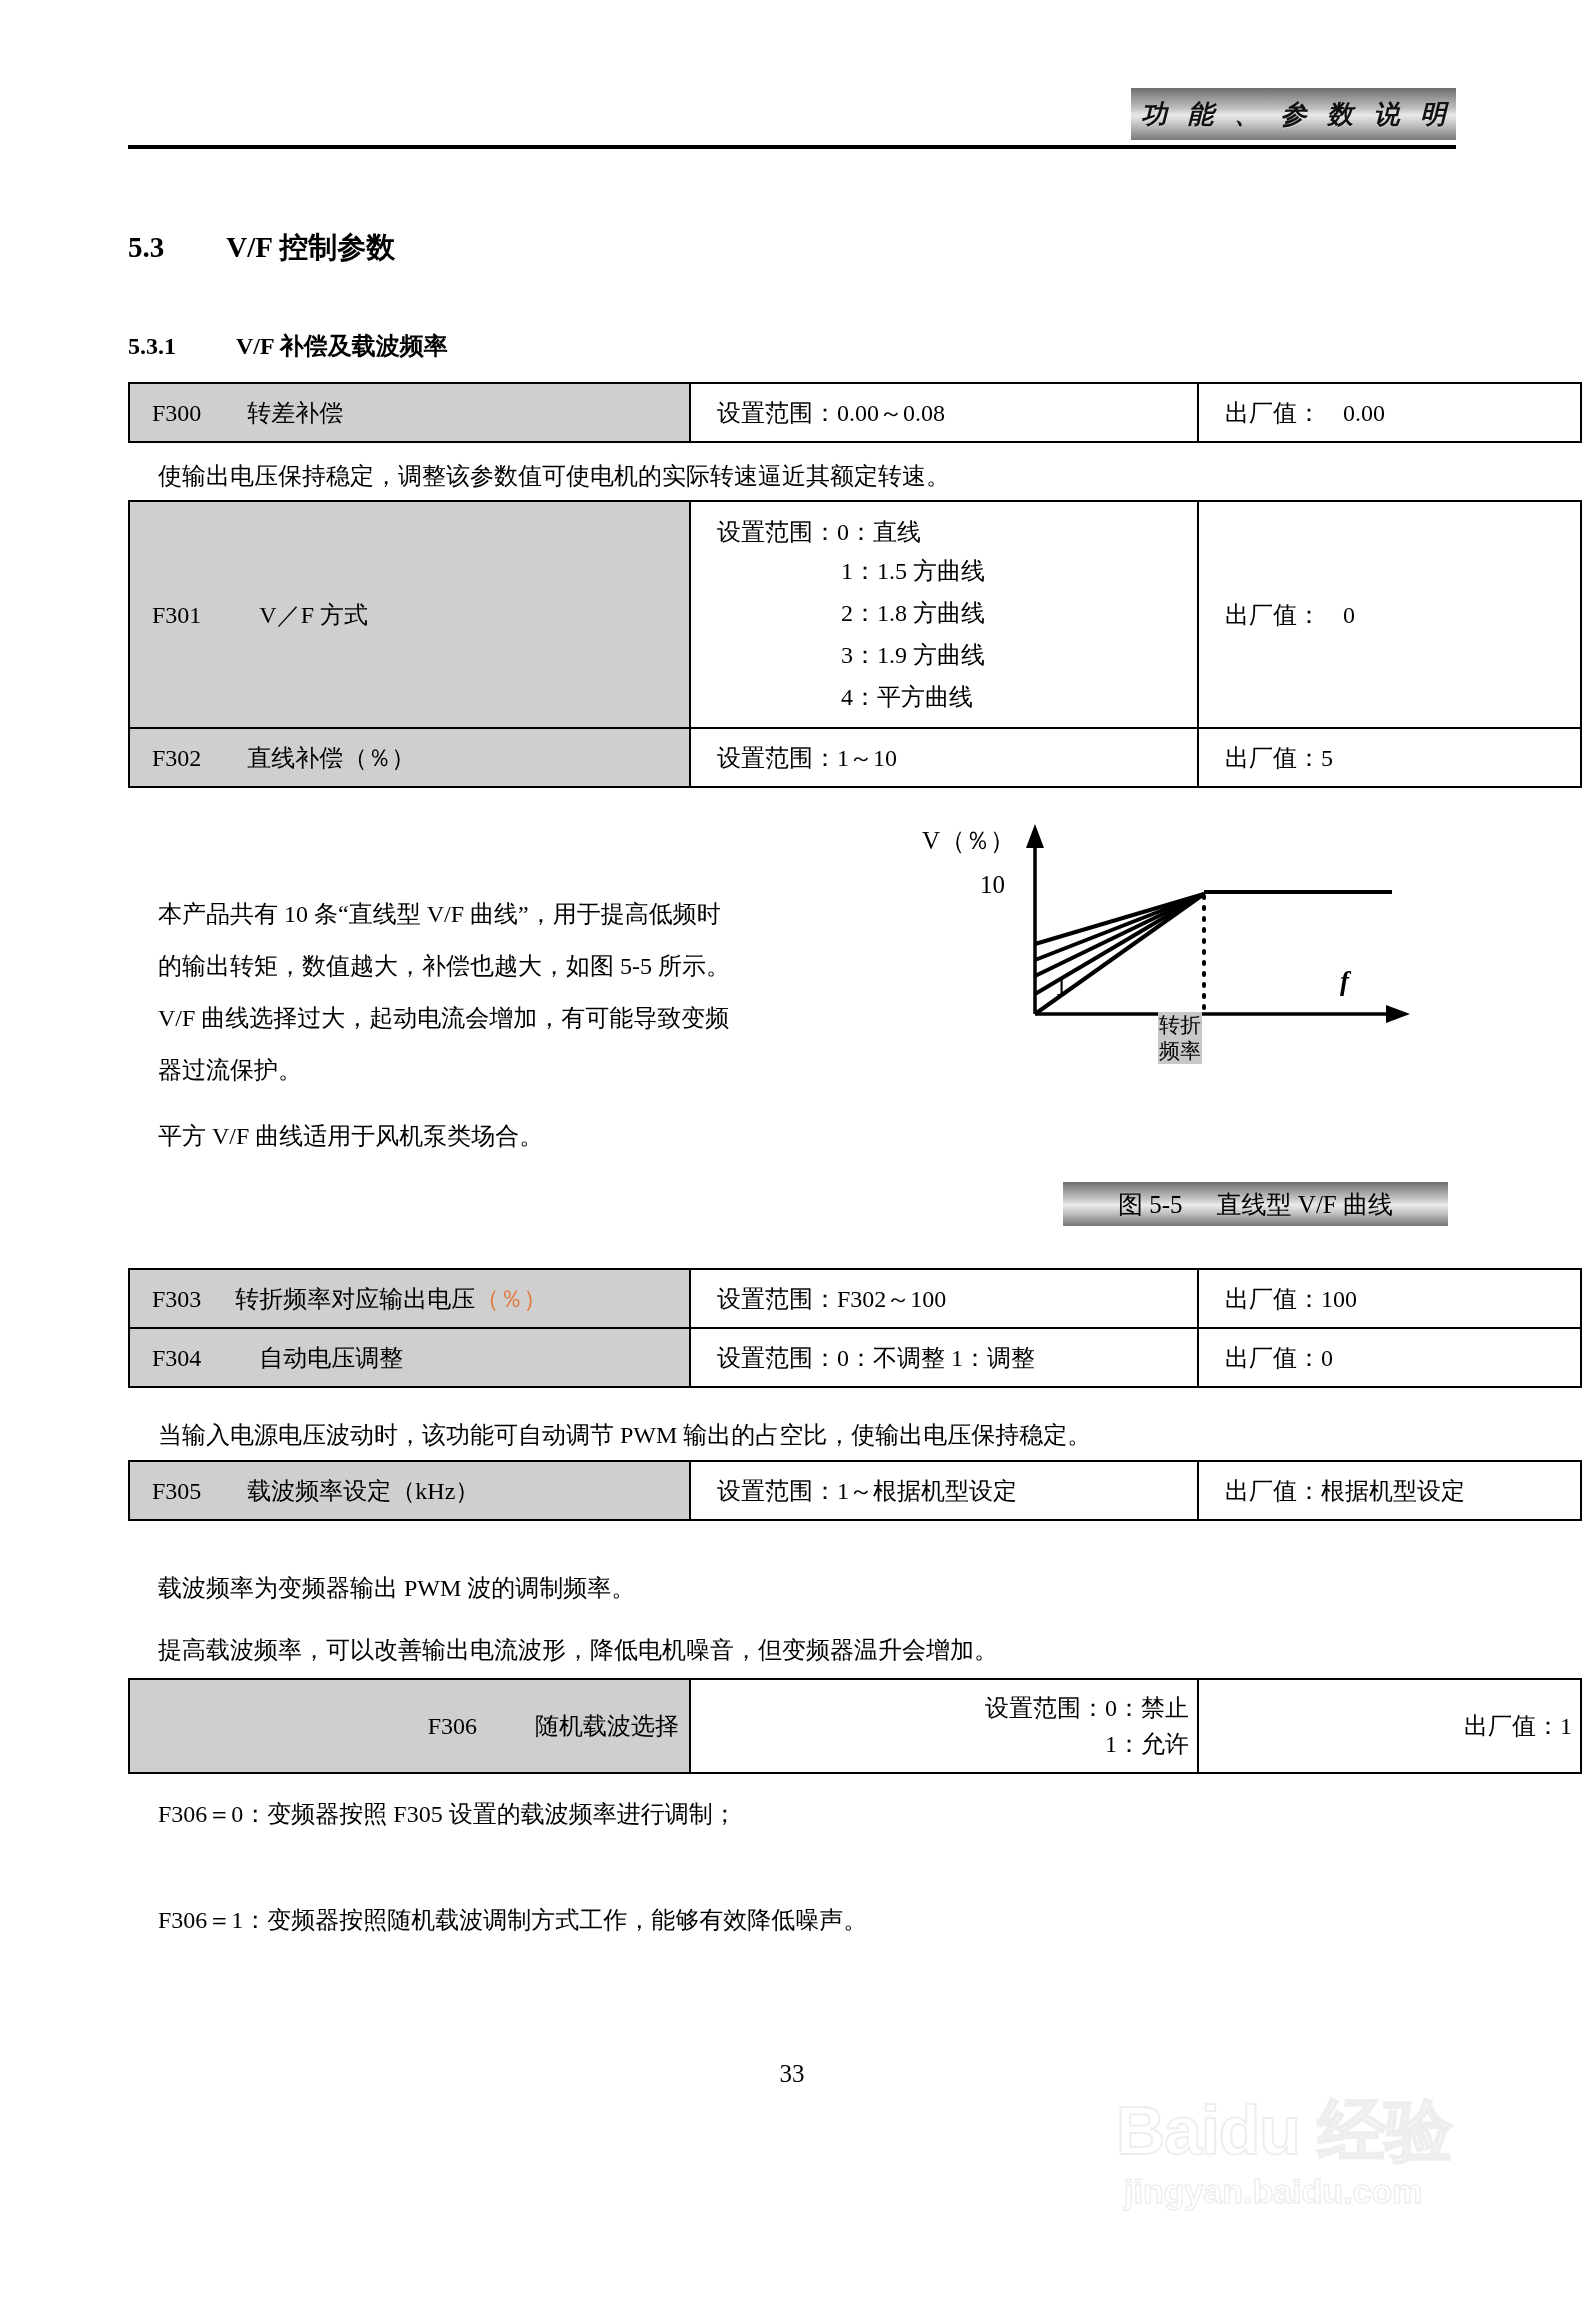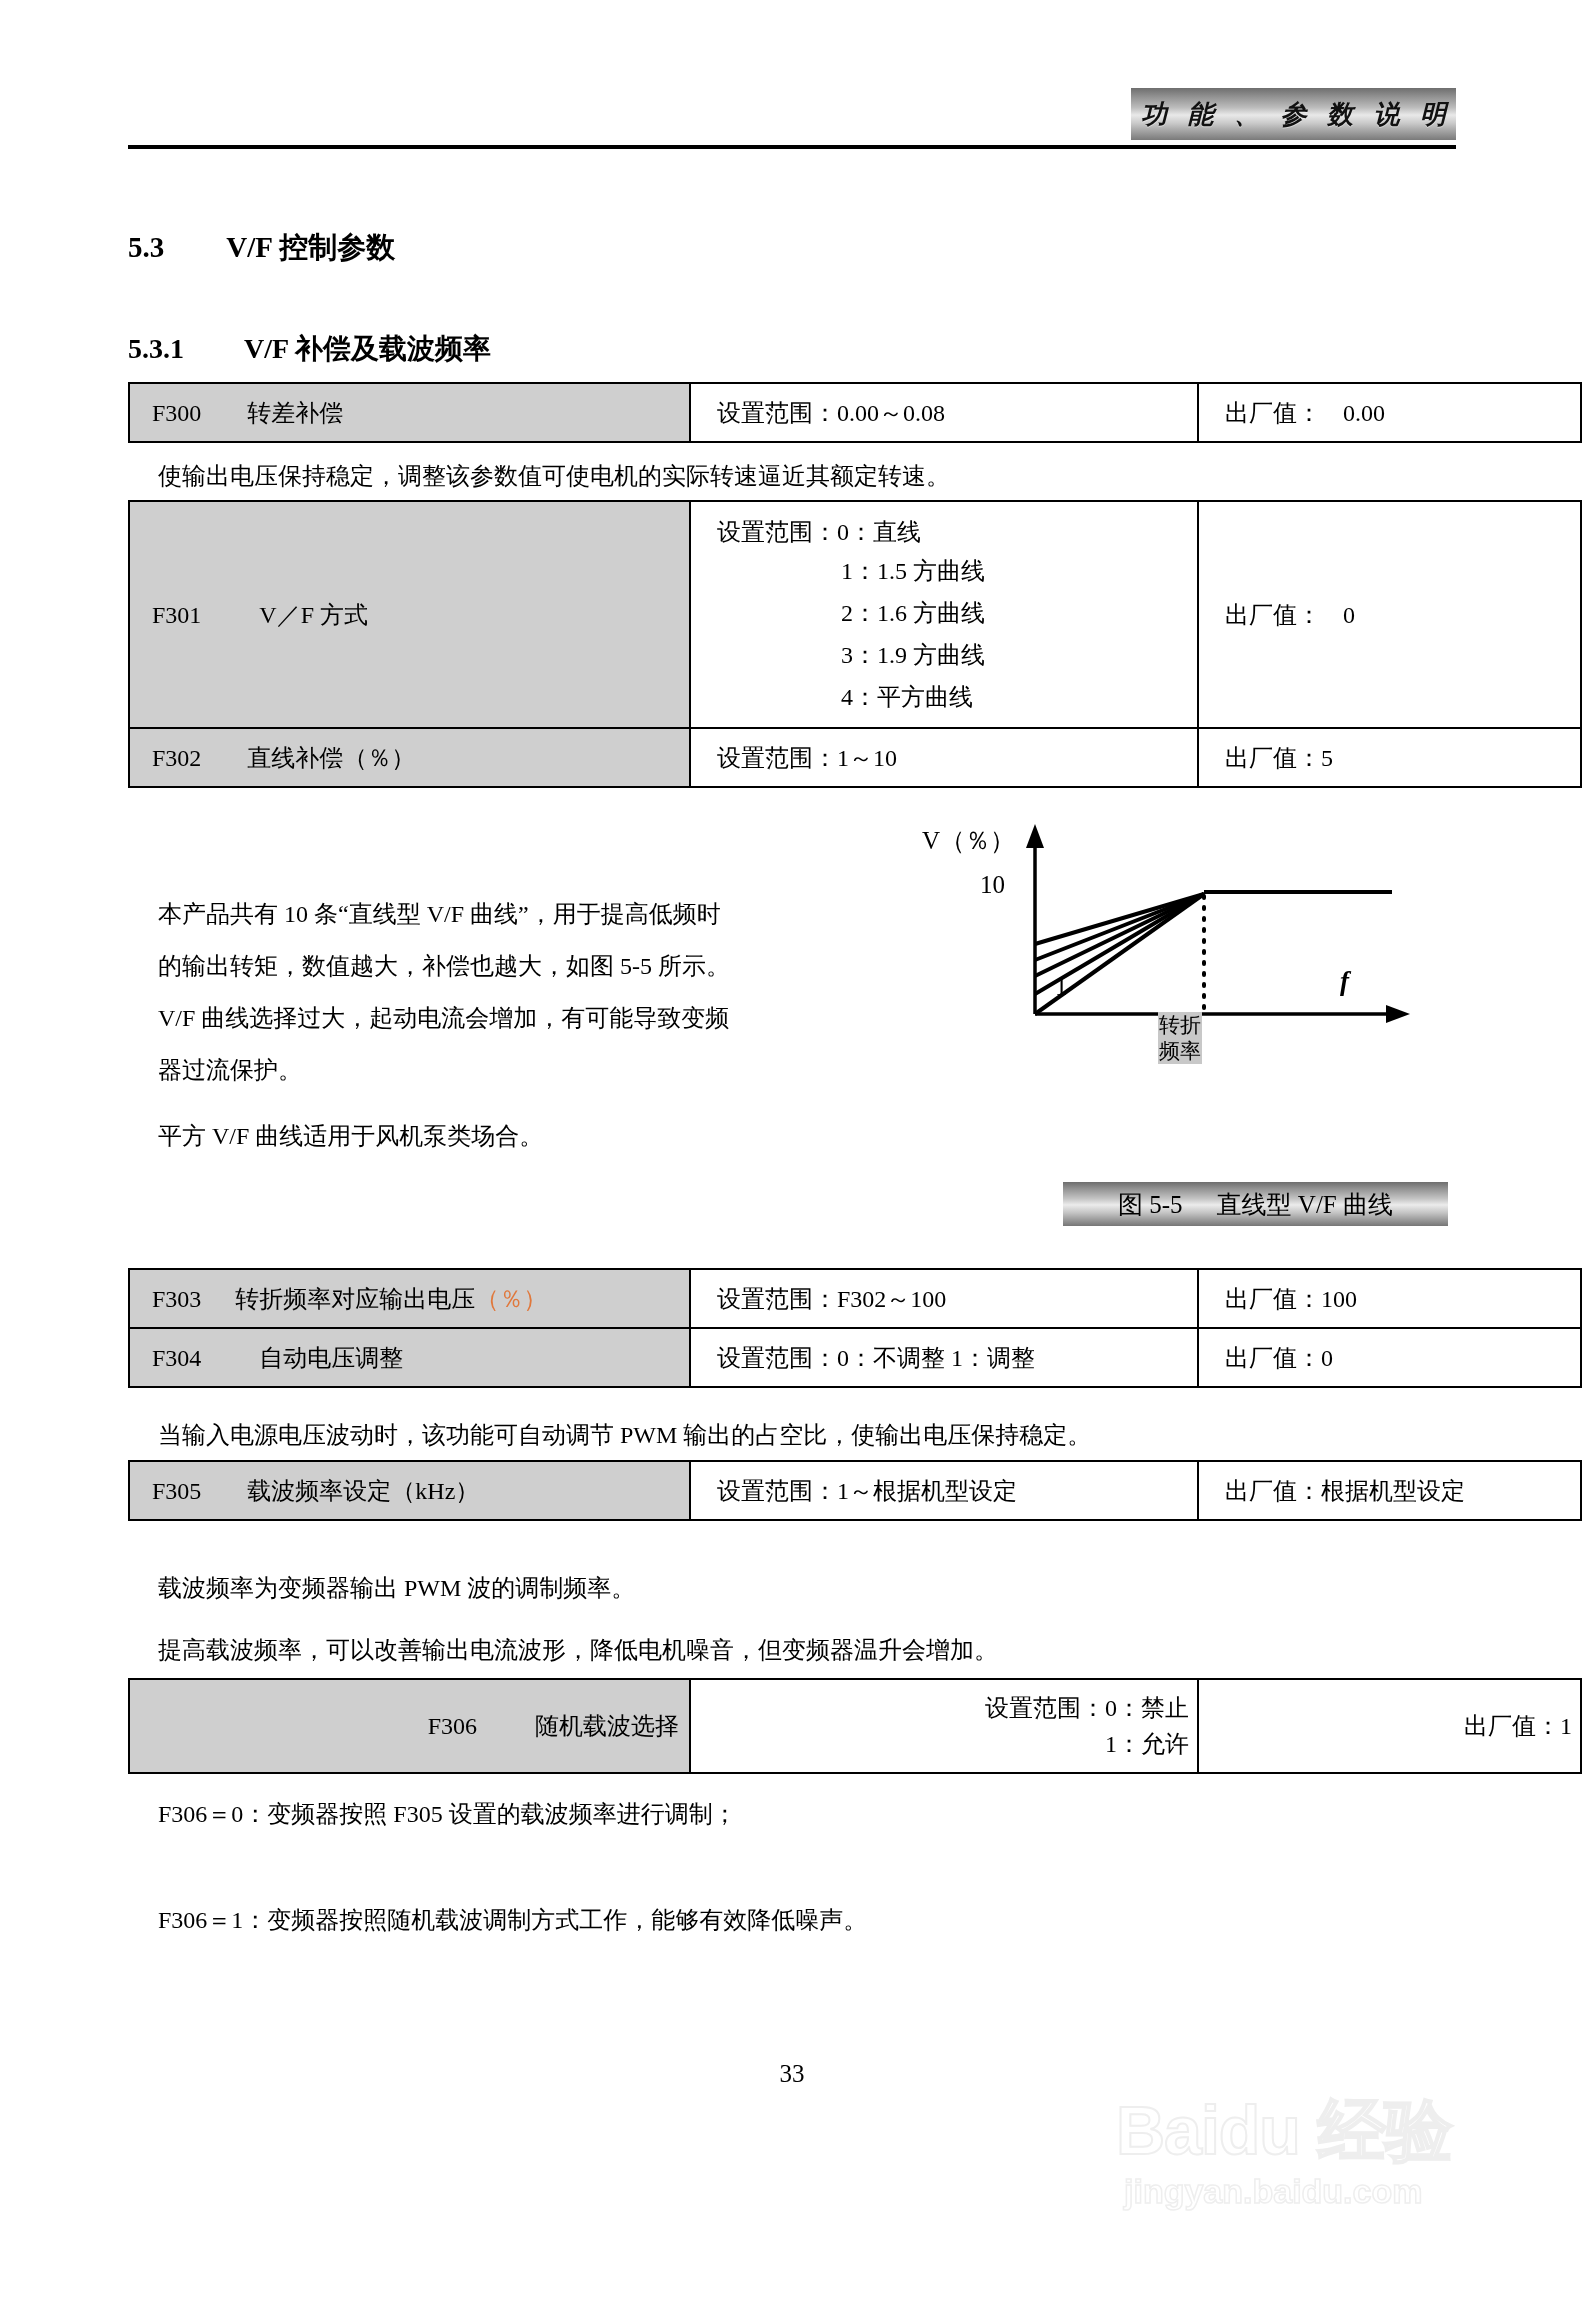--- a/index.html
+++ b/index.html
@@ -63,21 +63,21 @@
   
   .h2 {
     position: absolute;
     font-weight: bold;
     font-size: 29px;
     white-space: nowrap;
   }
   .h3 {
     position: absolute;
     font-weight: bold;
-    font-size: 28px;
+    font-size: 24px;
     white-space: nowrap;
   }
   .h-num { display: inline-block; }
   .h-gap-2 { display: inline-block; width: 62px; }
   .h-gap-3 { display: inline-block; width: 60px; }
 
   
   .ptable {
     position: absolute;
     border-collapse: collapse;
@@ -275,21 +275,21 @@
 
   <table class="ptable" style="left:128px; top:500px;">
     <tbody>
         <tr>
       <td class="c-name" style="height:225px;margin-left:8px;">
         <div class="cellline"><span class="namecode">F301</span><span class="namegap-lg"></span><span>V／F 方式</span></div>
       </td>
       <td class="c-range">
         <div class="cellline" style="padding:14px 0 6px 0;">设置范围：0：直线</div>
         <div class="cellline" style="padding:9px 0;"><span class="opt-indent"></span><span>1：1.5 方曲线</span></div>
-        <div class="cellline" style="padding:9px 0;"><span class="opt-indent"></span><span>2：1.6 方曲线</span></div>
+        <div class="cellline" style="padding:9px 0;"><span class="opt-indent"></span><span>2：1.8 方曲线</span></div>
         <div class="cellline" style="padding:9px 0;"><span class="opt-indent"></span><span>3：1.9 方曲线</span></div>
         <div class="cellline" style="padding:9px 0 14px 0;"><span class="opt-indent"></span><span>4：平方曲线</span></div>
       </td>
       <td class="c-def">
         <div class="cellline"><span>出厂值：</span><span class="defgap"></span><span>0</span></div>
       </td>
     </tr>
     <tr>
       <td class="c-name rowpad">
         <div class="cellline"><span class="namecode">F302</span><span class="namegap-md"></span><span>直线补偿（％）</span></div>

